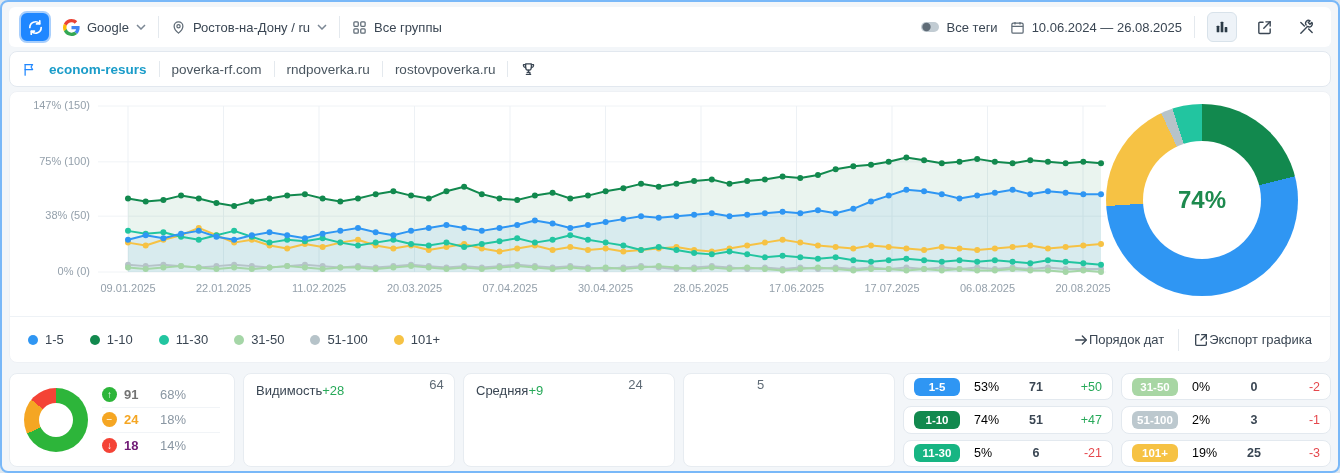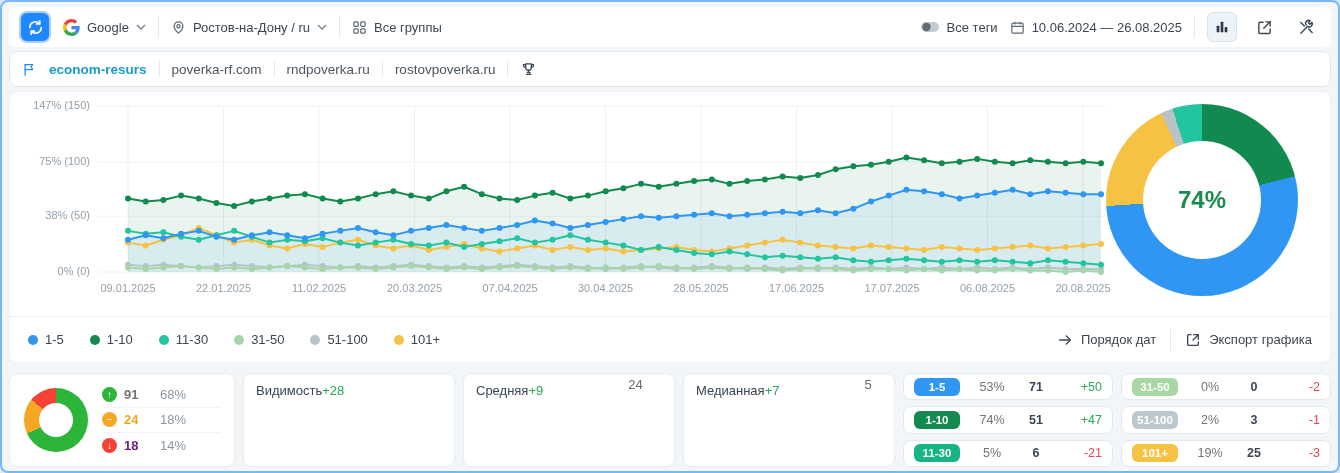--- a/index.html
+++ b/index.html
@@ -66,21 +66,21 @@
     font-size: 24px; font-weight: bold; color: #1d8a4e;
   }
   .chart-footer {
     position: absolute; left: 0; right: 0; bottom: 0; height: 46px;
     border-top: 1px solid #eef2f6; display: flex; align-items: center;
     padding: 0 18px; gap: 14px; font-size: 13px;
   }
   .legend { display: flex; align-items: center; gap: 26px; flex: 1; }
   .legend-item { display: flex; align-items: center; gap: 7px; cursor: pointer; }
   .legend-item .dot { width: 10px; height: 10px; border-radius: 50%; }
-  .foot-btn { display: flex; align-items: center; gap: 8px; cursor: pointer; white-space: nowrap; }
+  .foot-btn { display: flex; align-items: center; cursor: pointer; white-space: nowrap; }
   
   .cards { margin-top: 10px; display: flex; gap: 8px; height: 94px; }
   .card { background: #fff; border: 1px solid #e7ecf1; border-radius: 8px; }
   .card.summary { width: 226px; display: flex; align-items: center; gap: 14px; padding: 0 14px; }
   .donut-small { width: 64px; height: 64px; border-radius: 50%; position: relative; flex: 0 0 auto; }
   .donut-small .hole { position: absolute; inset: 15px; background: #fff; border-radius: 50%; }
   .stats { flex: 1; }
   .stat-row {
     display: grid; grid-template-columns: 22px 36px 1fr; align-items: center;
     height: 25px; font-size: 13px;
@@ -105,21 +105,21 @@
   }
   .rank-row {
     background: #fff; border: 1px solid #e3e9ef; border-radius: 8px;
     display: grid; grid-template-columns: 52px 44px 1fr 40px; align-items: center;
     padding: 0 10px; font-size: 12.5px; cursor: pointer;
   }
   .rank-badge {
     width: 46px; text-align: center; color: #fff; font-weight: bold;
     font-size: 11.5px; border-radius: 6px; padding: 3px 0;
   }
-  .rank-share { color: #737373; text-align: center; padding-left: 8px; }
+  .rank-share { color: #000000; text-align: left; padding-left: 8px; }
   .rank-val { text-align: center; color: #3a4653; font-weight: bold; }
   .rank-delta { text-align: right; }
   .pos { color: #27a959; }
   .neg { color: #e5484d; }
   svg.ic { display: block; }
 </style>
 </head>
 <body>
 
 <div class="app">
@@ -734,20 +734,21 @@
           <div class="bar" style="height: 60%; background: rgb(147, 51, 234);"></div>
           <div class="bar" style="height: 85%; background: rgb(192, 132, 252);"></div>
           <div class="bar" style="height: 68%; background: rgb(147, 51, 234);"></div>
           <div class="bar" style="height: 90%; background: rgb(192, 132, 252);"></div>
           <div class="bar" style="height: 75%; background: rgb(147, 51, 234);"></div>
           <div class="bar" style="height: 95%; background: rgb(192, 132, 252);"></div>
           <div class="bar" style="height: 80%; background: rgb(147, 51, 234);"></div>
           <div class="bar" style="height: 100%; background: rgb(192, 132, 252);"></div>
           <div class="bar" style="height: 88%; background: rgb(147, 51, 234);"></div>
         </div>
+      <div class="mini-val">64</div>
     </div>
 
     <div class="card mini">
       <div class="mini-head">
         <span>Средняя</span>
         <span class="mini-delta">+9</span>
       </div>
       <div class="bars">
           <div class="bar" style="height: 62%; background: rgb(156, 206, 249);"></div>
           <div class="bar" style="height: 70%; background: rgb(156, 206, 249);"></div>
@@ -785,24 +786,20 @@
           <div class="bar" style="height: 82%; background: rgb(47, 150, 243);"></div>
           <div class="bar" style="height: 86%; background: rgb(47, 150, 243);"></div>
           <div class="bar" style="height: 84%; background: rgb(47, 150, 243);"></div>
           <div class="bar" style="height: 88%; background: rgb(47, 150, 243);"></div>
           <div class="bar" style="height: 86%; background: rgb(47, 150, 243);"></div>
         </div>
       <div class="mini-val">24</div>
     </div>
 
     <div class="card mini">
-      <div class="mini-head">
-        <span>Медианная</span>
-        <span class="mini-delta">+7</span>
-      </div>
       <div class="bars">
           <div class="bar" style="height: 88%; background: rgb(251, 209, 160);"></div>
           <div class="bar" style="height: 92%; background: rgb(251, 209, 160);"></div>
           <div class="bar" style="height: 86%; background: rgb(251, 209, 160);"></div>
           <div class="bar" style="height: 90%; background: rgb(251, 209, 160);"></div>
           <div class="bar" style="height: 94%; background: rgb(251, 209, 160);"></div>
           <div class="bar" style="height: 88%; background: rgb(251, 209, 160);"></div>
           <div class="bar" style="height: 92%; background: rgb(251, 209, 160);"></div>
           <div class="bar" style="height: 90%; background: rgb(251, 209, 160);"></div>
           <div class="bar" style="height: 86%; background: rgb(251, 209, 160);"></div>

